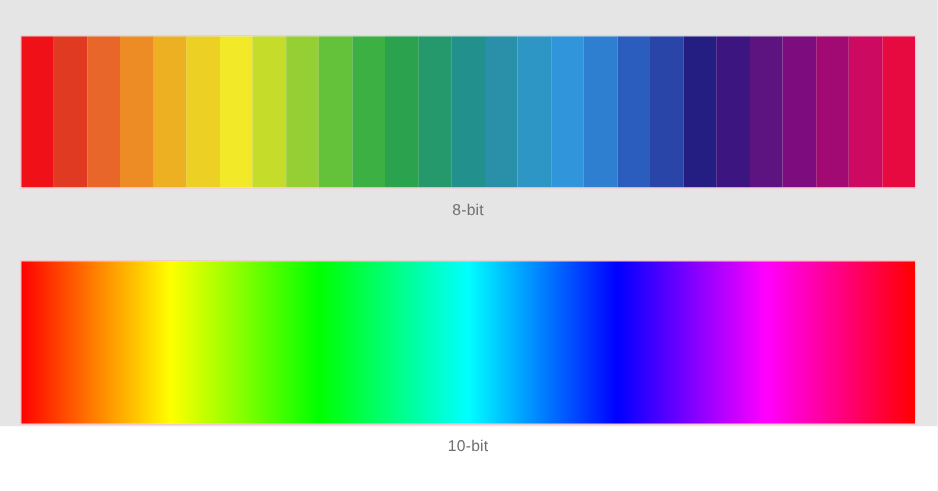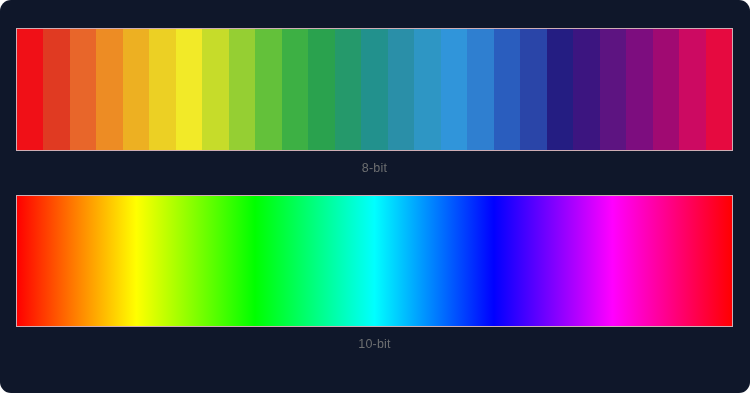--- a/index.html
+++ b/index.html
@@ -11,33 +11,32 @@
   body {
     width: 750px;
     height: 393px;
     overflow: hidden;
     font-family: "Liberation Sans", sans-serif;
     -webkit-font-smoothing: antialiased;
   }
   .page {
     position: relative;
     width: 750px;
-    height: 393px;
-    background: #0f172a;
-    border-radius: 11px;
+    height: 341px;
+    background: #e5e5e5;
   }
 
   
   .figure {
     position: absolute;
     left: 17px;
     width: 715px;
   }
   #figure-8bit  { top: 29px; }
-  #figure-10bit { top: 196px; }
+  #figure-10bit { top: 209px; }
 
   .bar {
     position: relative;
     width: 715px;
     height: 121px;
     overflow: hidden;
     box-shadow: 0 0 0 1px rgba(240, 200, 205, 0.85);
   }
   #bar-10bit { height: 130px; }
 

